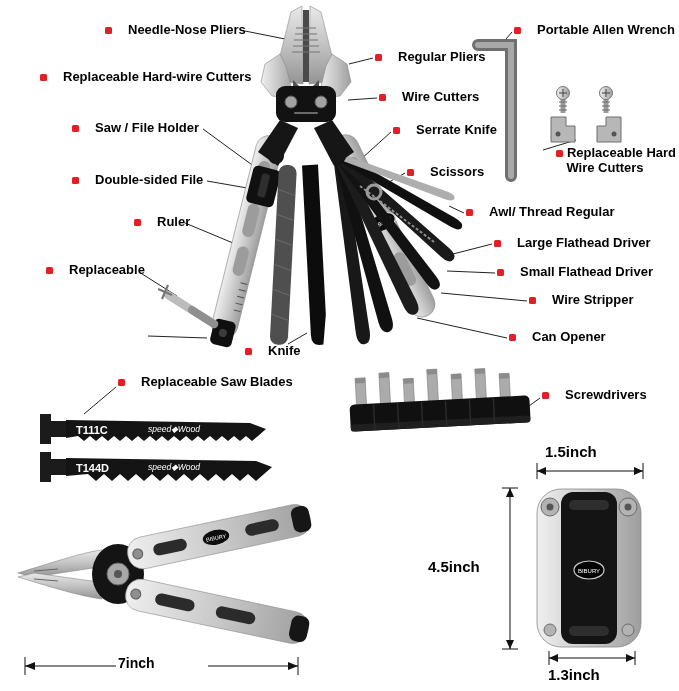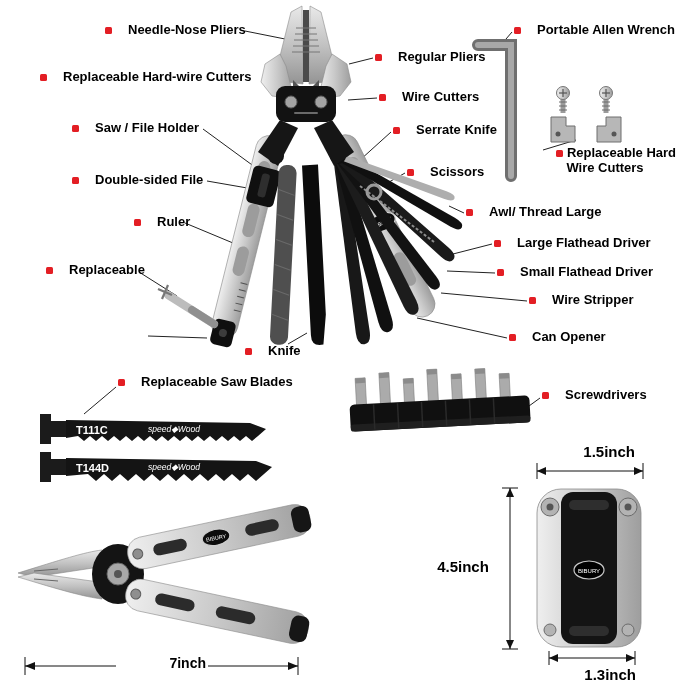--- a/index.html
+++ b/index.html
@@ -5,21 +5,21 @@
   html,body{margin:0;padding:0;background:#fff}
   body{width:679px;height:691px;font-family:"Liberation Sans",sans-serif;overflow:hidden}
   #canvas{position:relative;width:679px;height:691px;background:#fff}
   #art{position:absolute;left:0;top:0}
   .callout{position:absolute;display:flex;align-items:center;gap:16px;font-weight:bold;
            font-size:13px;color:#000;white-space:nowrap;line-height:1.15}
   .dot{width:7px;height:7px;background:#e31e24;border-radius:1.5px;flex:0 0 auto}
   .two-line{display:block;text-align:center;width:142px;white-space:normal}
   .two-line .l1{display:flex;align-items:center;gap:4px;justify-content:flex-end}
   .two-line .l2{display:block;text-align:center}
-  .dim{position:absolute;font-weight:bold;font-size:15px;color:#000;text-align:right;white-space:nowrap}
+  .dim{position:absolute;font-weight:bold;font-size:15px;color:#000;text-align:left;white-space:nowrap}
 </style>
 </head>
 <body>
 
 <div id="canvas">
 
 <svg id="art" width="679" height="691" viewBox="0 0 679 691">
   <defs>
     <linearGradient id="met" x1="0" y1="0" x2="1" y2="0">
       <stop offset="0" stop-color="#efefef"></stop>
@@ -349,21 +349,21 @@
 <div class="callout" style="left:407px;top:165px">
   <span class="dot"></span>
   <span>Scissors</span>
 </div>
 <div class="callout" style="left:134px;top:215px">
   <span class="dot"></span>
   <span>Ruler</span>
 </div>
 <div class="callout" style="left:466px;top:205px">
   <span class="dot"></span>
-  <span>Awl/ Thread Large</span>
+  <span>Awl/ Thread Regular</span>
 </div>
 <div class="callout" style="left:494px;top:236px">
   <span class="dot"></span>
   <span>Large Flathead Driver</span>
 </div>
 <div class="callout" style="left:46px;top:263px">
   <span class="dot"></span>
   <span>Replaceable</span>
 </div>
 <div class="callout" style="left:497px;top:265px">
@@ -386,16 +386,16 @@
   <span class="dot"></span>
   <span>Replaceable Saw Blades</span>
 </div>
 <div class="callout" style="left:542px;top:388px">
   <span class="dot"></span>
   <span>Screwdrivers</span>
 </div>
 
 <div class="dim" style="left:118px;top:655px;width:88px;font-size:14px">7inch</div>
 <div class="dim" style="left:545px;top:443px;width:90px">1.5inch</div>
-<div class="dim" style="left:428px;top:558px;width:70px;text-align:center">4.5inch</div>
+<div class="dim" style="left:428px;top:558px;width:70px;text-align:left">4.5inch</div>
 <div class="dim" style="left:548px;top:666px;width:88px">1.3inch</div>
 
 </div>
 
 </body></html>

